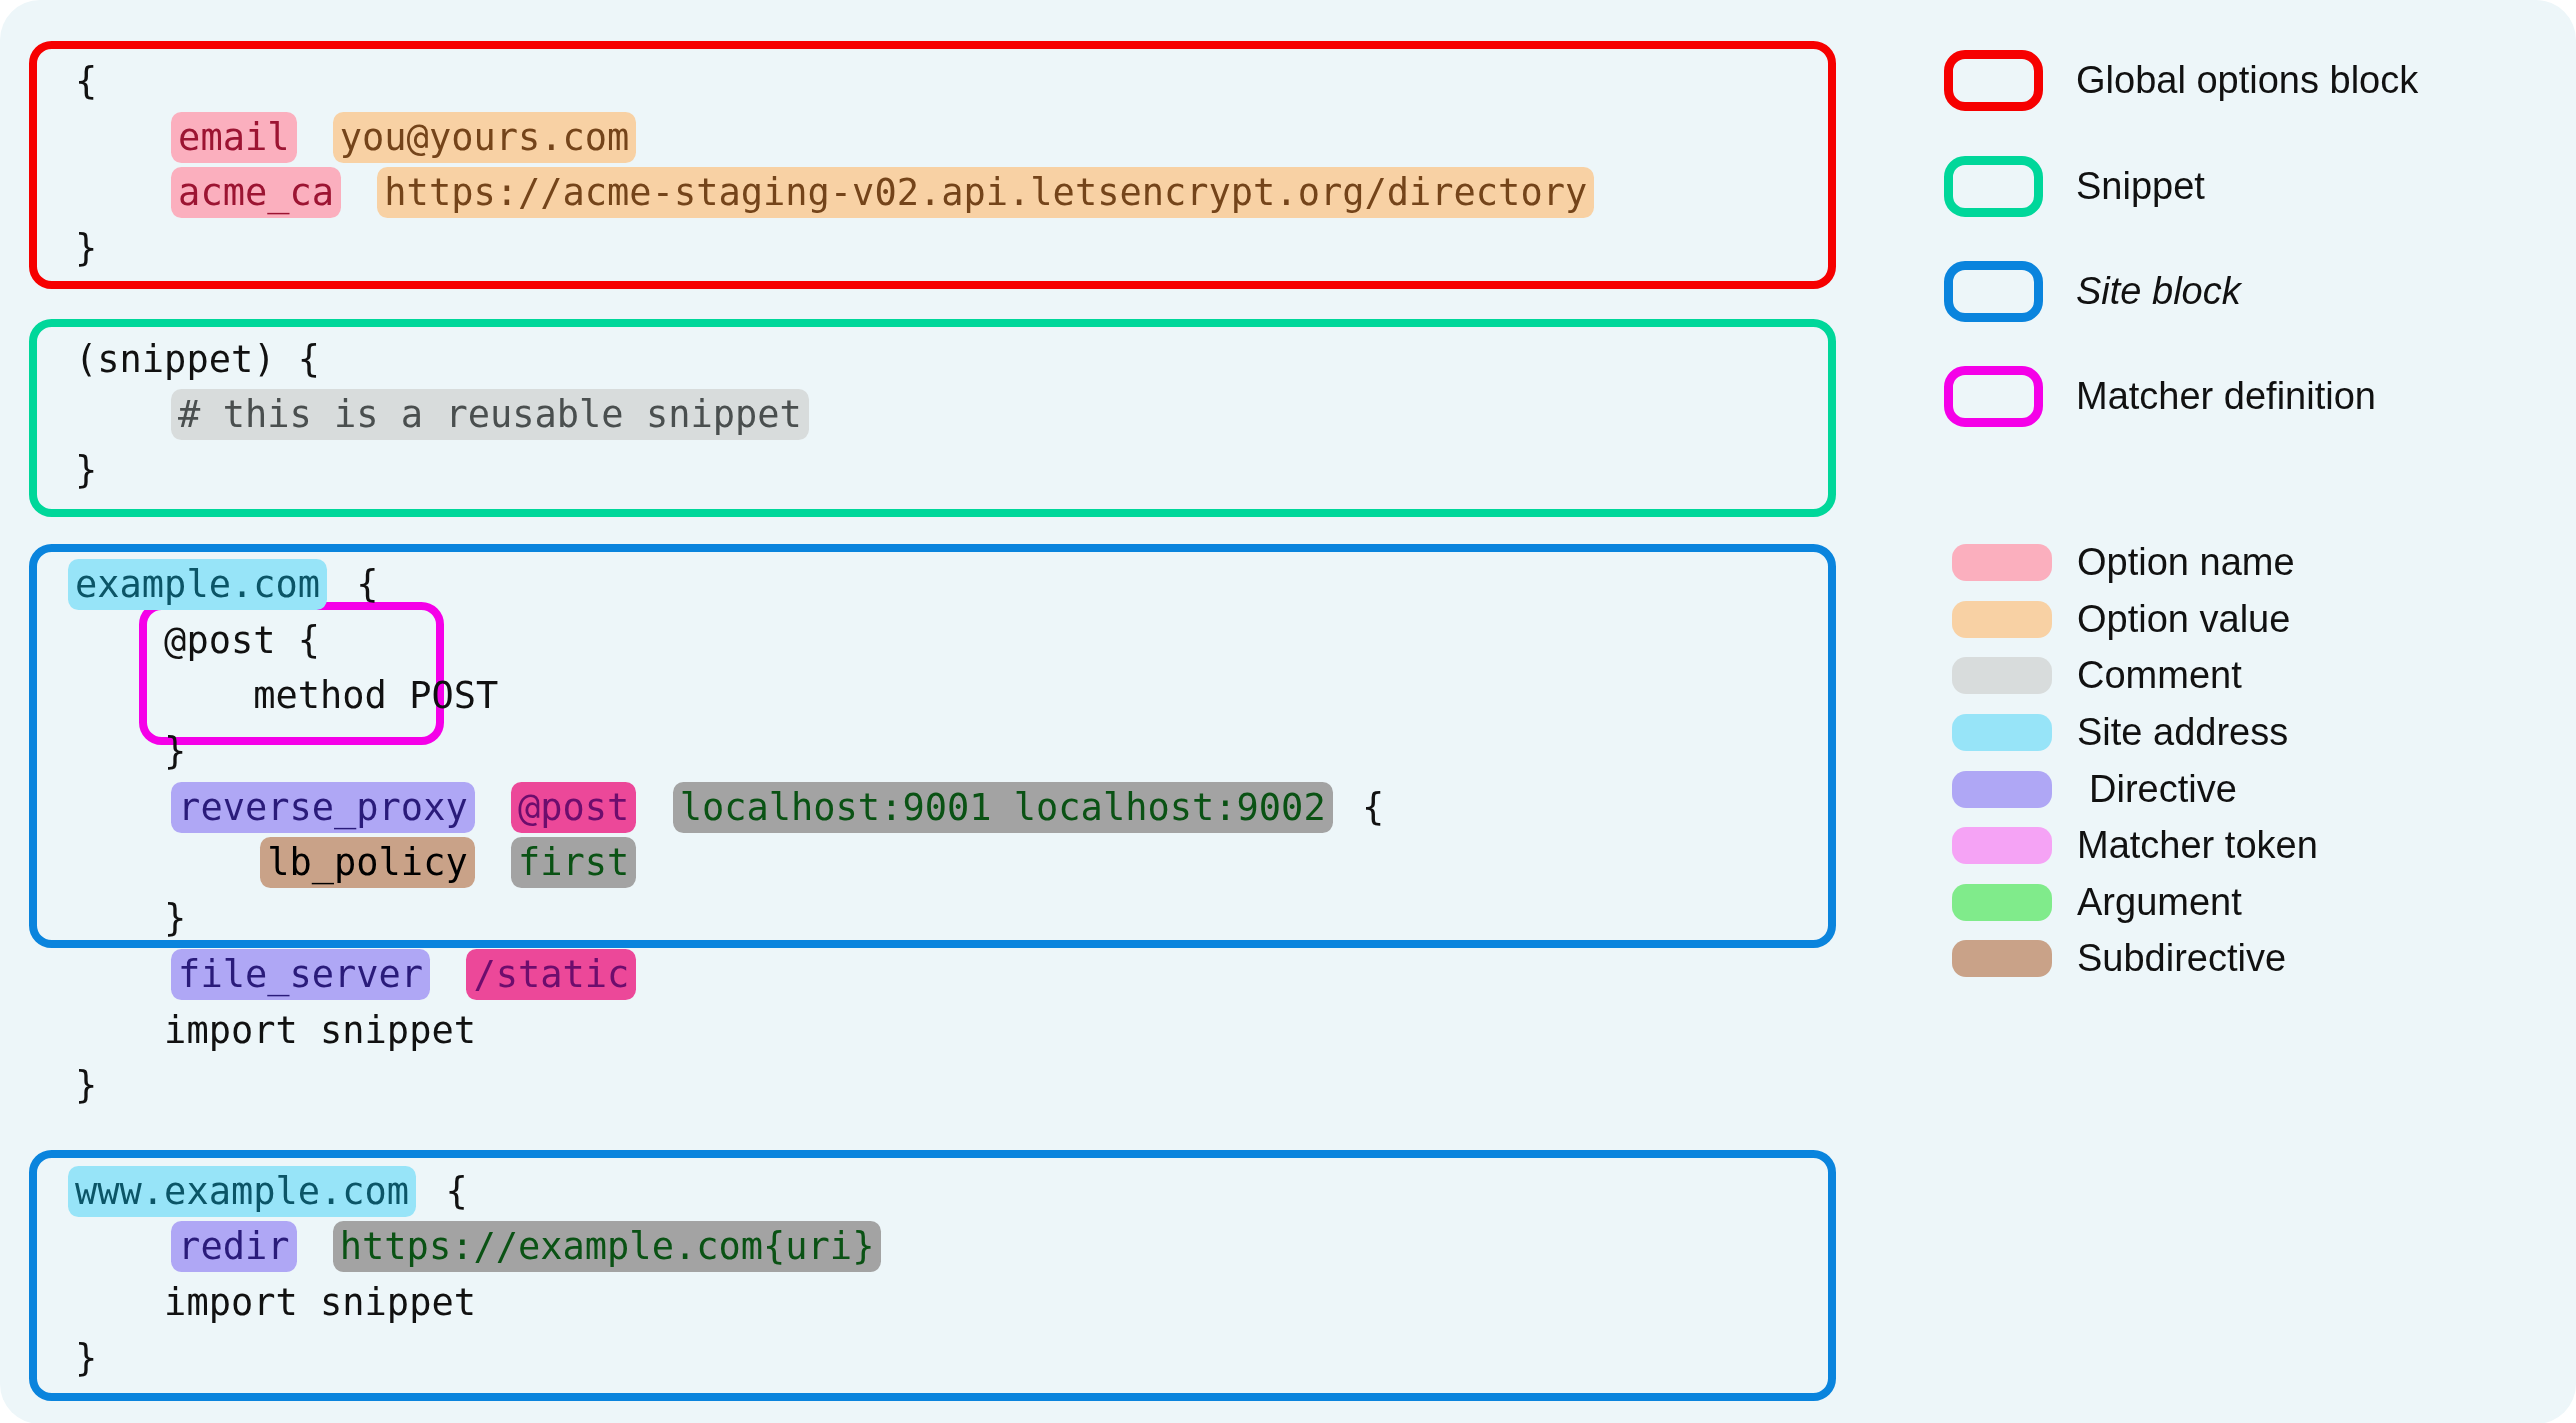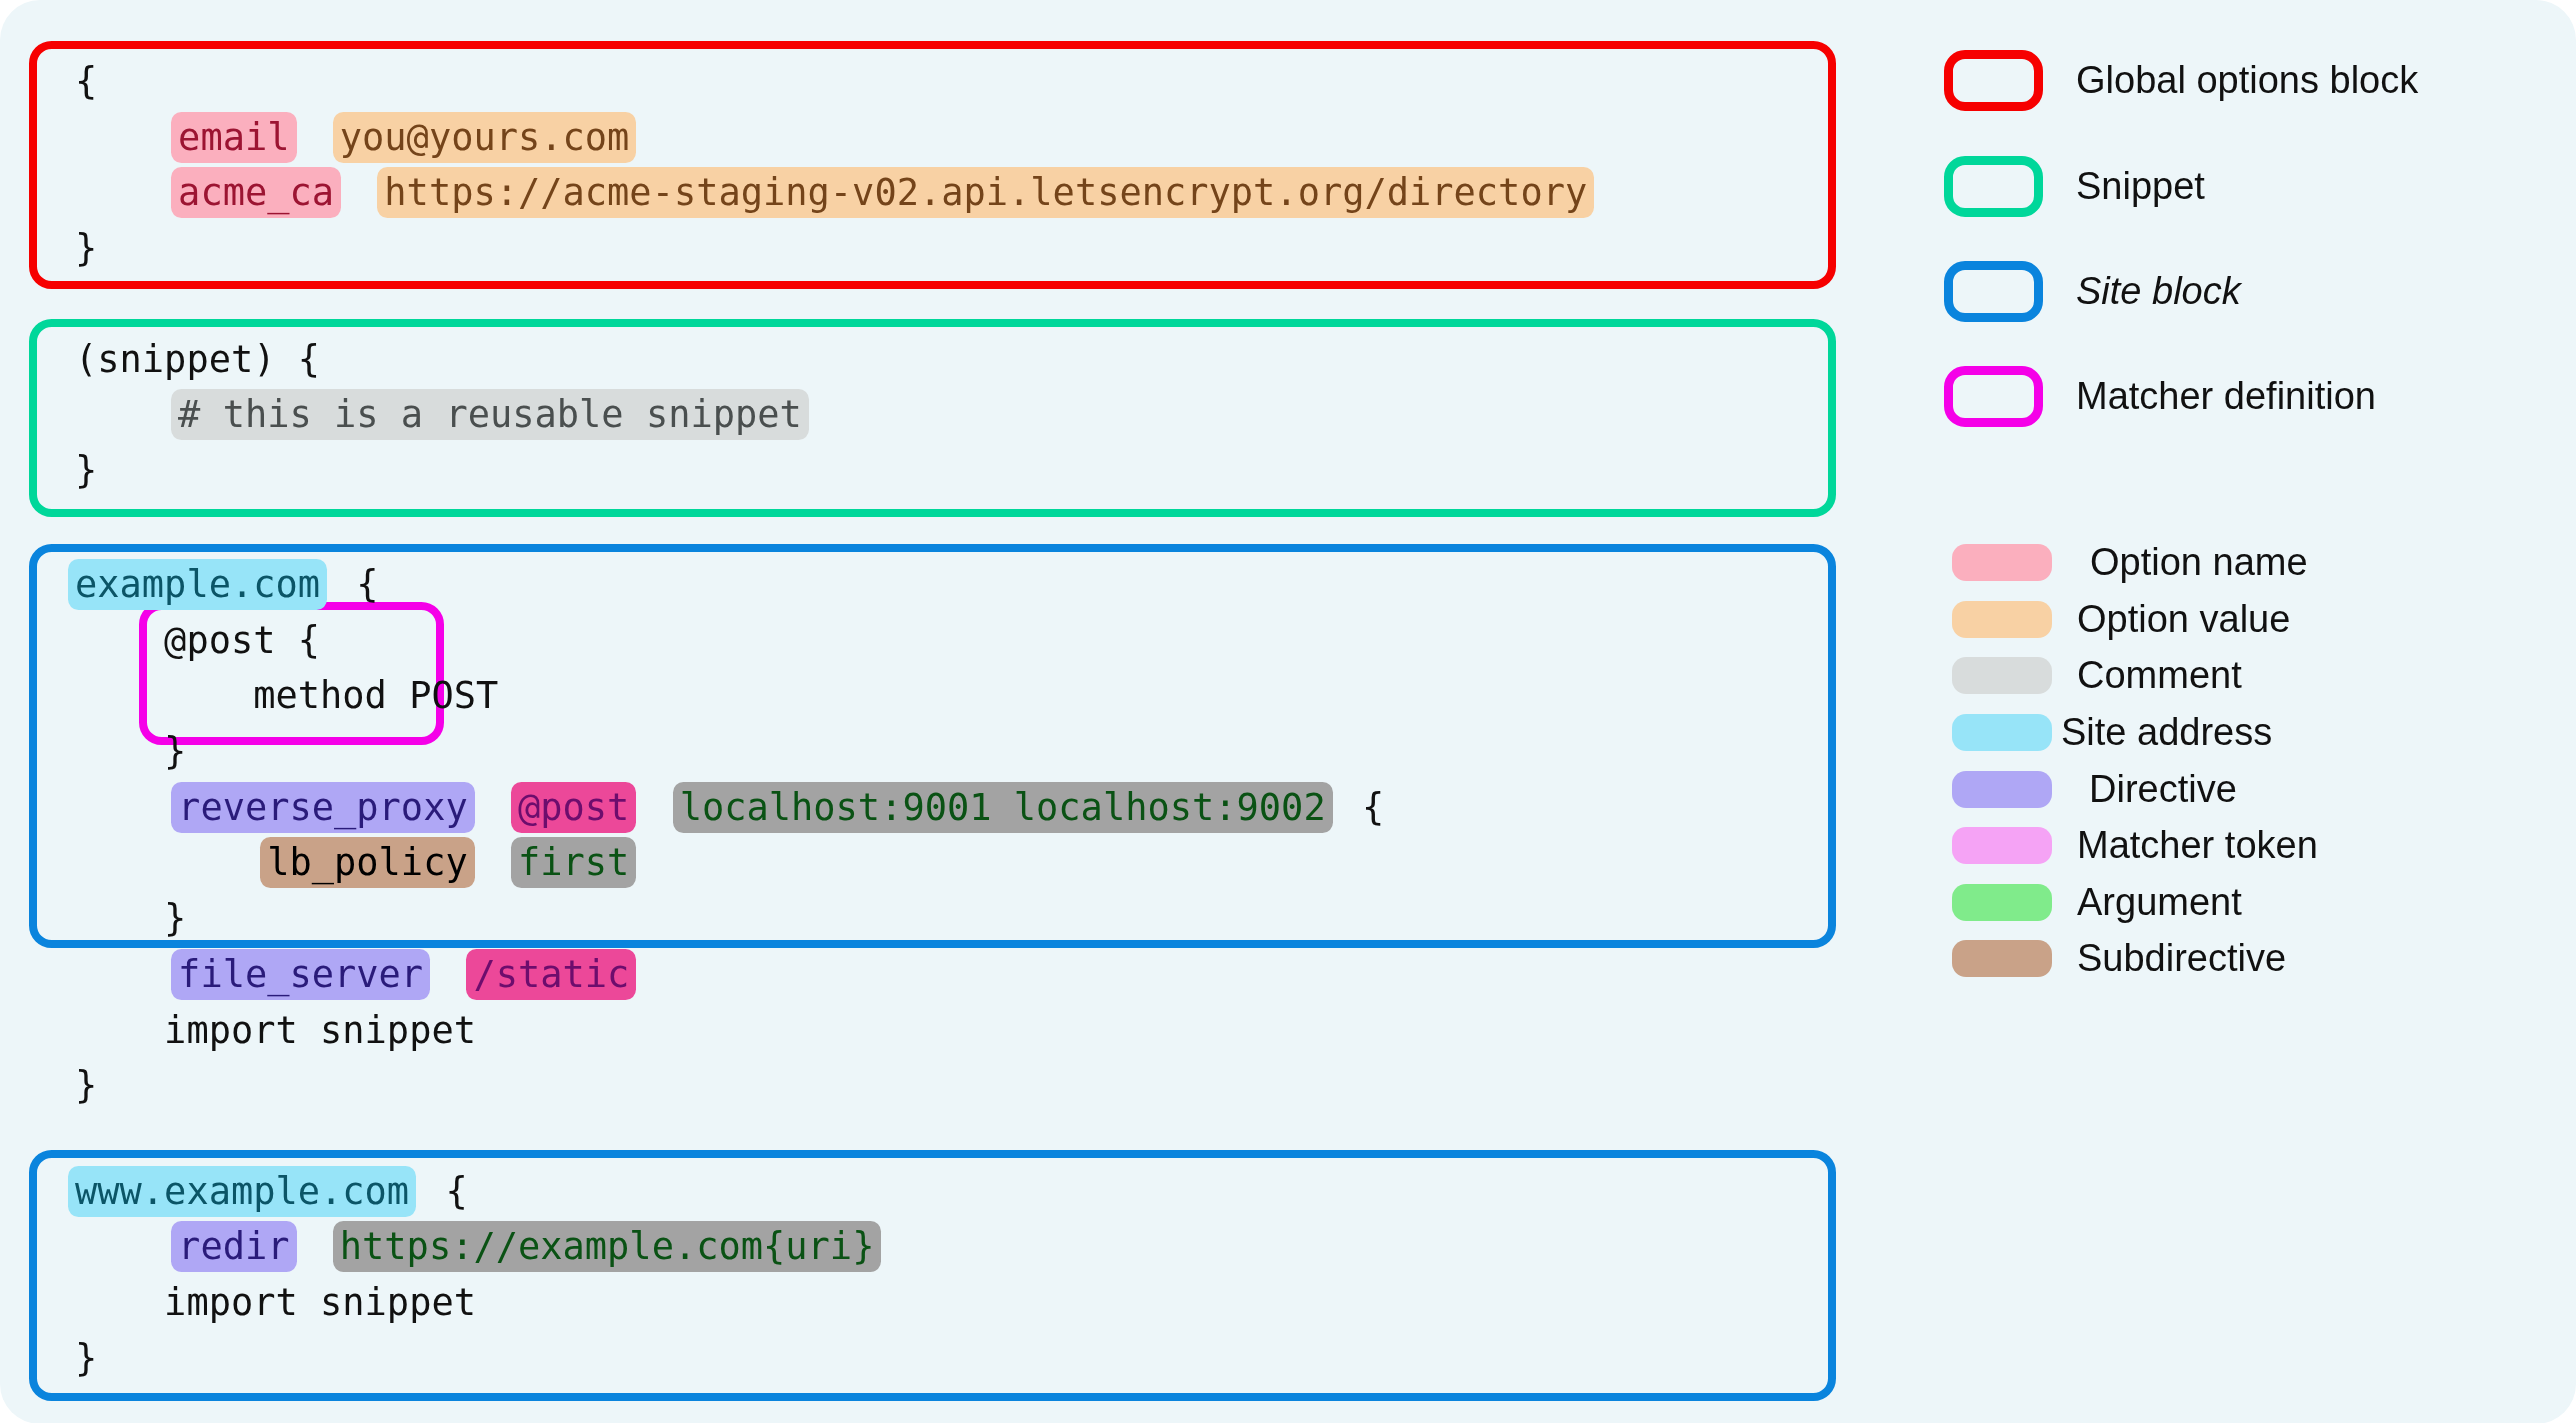--- a/index.html
+++ b/index.html
@@ -170,33 +170,33 @@
       <div class="legend-row" style="left: 64px; top: 261px; font-style: italic;">
         <div class="legend-outline-swatch" style="border-color: rgb(10, 132, 221);"></div>
         <div class="legend-label">Site block</div>
       </div>
       <div class="legend-row" style="left: 64px; top: 366px;">
         <div class="legend-outline-swatch" style="border-color: rgb(245, 0, 232);"></div>
         <div class="legend-label">Matcher definition</div>
       </div>
       <div class="legend-row" style="left: 72px; top: 541px;">
         <div class="legend-fill-swatch" style="background: rgb(251, 175, 190);"></div>
-        <div class="legend-label" style="margin-left: 38px;">Option name</div>
+        <div class="legend-label" style="margin-left: 25px;">Option name</div>
       </div>
       <div class="legend-row" style="left: 72px; top: 598px;">
         <div class="legend-fill-swatch" style="background: rgb(248, 209, 164);"></div>
         <div class="legend-label" style="margin-left: 25px;">Option value</div>
       </div>
       <div class="legend-row" style="left: 72px; top: 654px;">
         <div class="legend-fill-swatch" style="background: rgb(216, 220, 220);"></div>
         <div class="legend-label" style="margin-left: 25px;">Comment</div>
       </div>
       <div class="legend-row" style="left: 72px; top: 711px;">
         <div class="legend-fill-swatch" style="background: rgb(151, 228, 248);"></div>
-        <div class="legend-label" style="margin-left: 9px;">Site address</div>
+        <div class="legend-label" style="margin-left: 25px;">Site address</div>
       </div>
       <div class="legend-row" style="left: 72px; top: 768px;">
         <div class="legend-fill-swatch" style="background: rgb(175, 167, 245);"></div>
         <div class="legend-label" style="margin-left: 37px;">Directive</div>
       </div>
       <div class="legend-row" style="left: 72px; top: 824px;">
         <div class="legend-fill-swatch" style="background: rgb(245, 163, 245);"></div>
         <div class="legend-label" style="margin-left: 25px;">Matcher token</div>
       </div>
       <div class="legend-row" style="left: 72px; top: 881px;">

